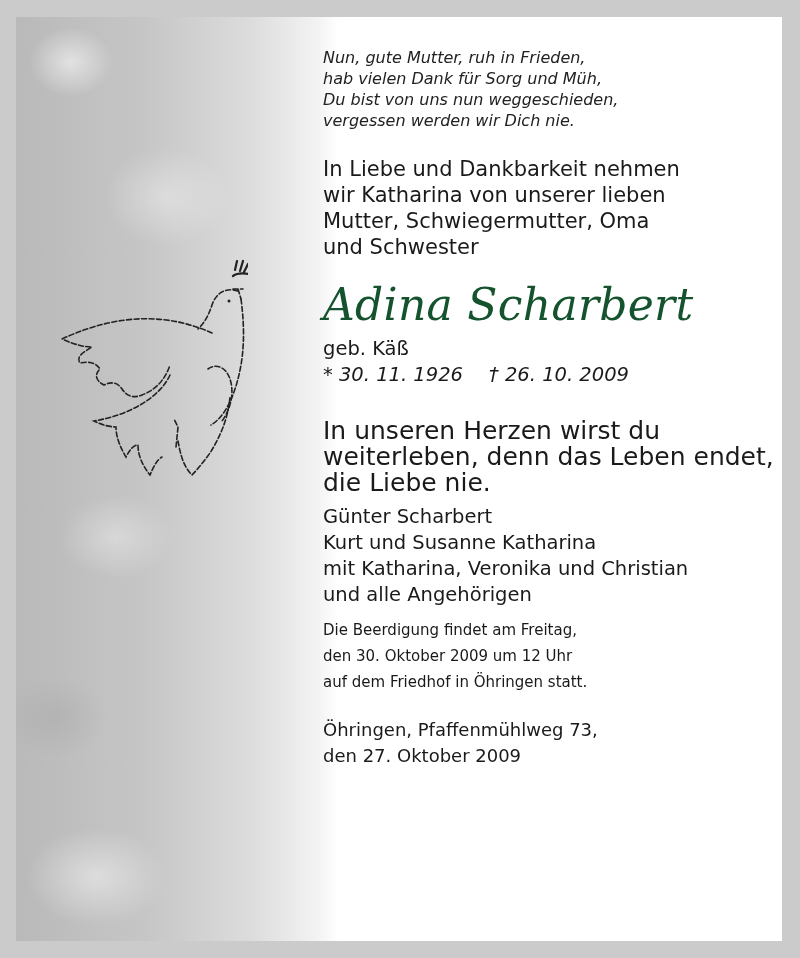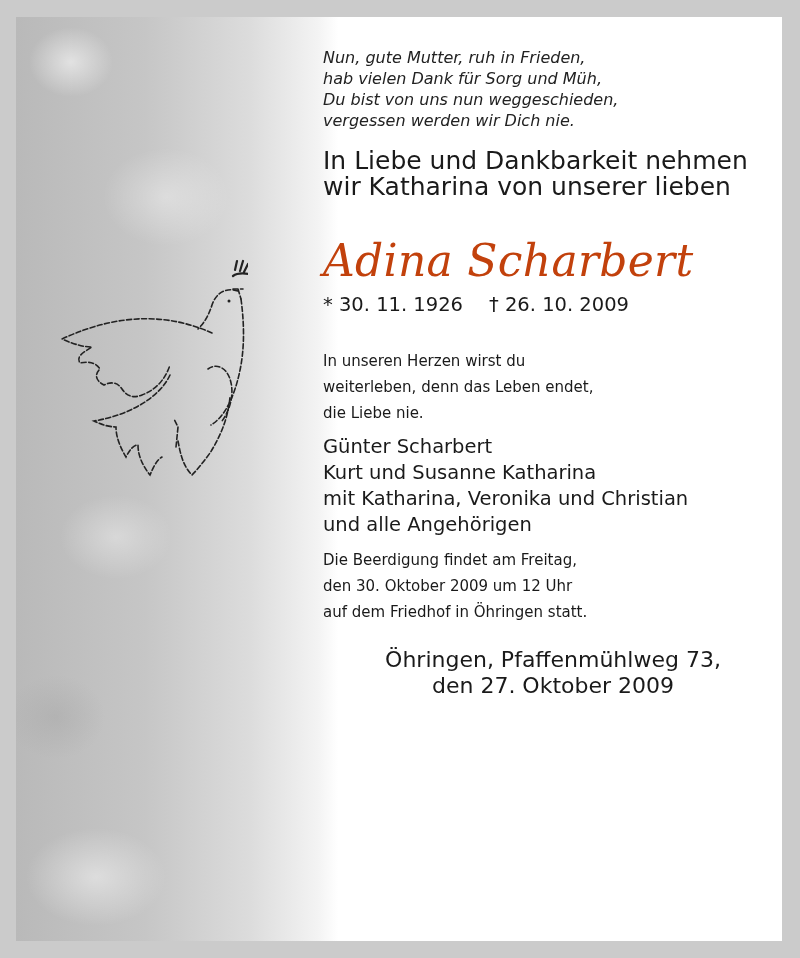--- a/index.html
+++ b/index.html
@@ -42,51 +42,51 @@
     }
     .poem {
       font-style: italic;
       font-size: 16px;
       line-height: 21px;
       color: #222;
       margin: 0;
     }
     .poem div { white-space: nowrap; }
     .intro {
-      margin-top: 17px;
-      font-size: 25px;
+      margin-top: 25px;
+      font-size: 21px;
       line-height: 26px;
     }
     .intro div, .body div { white-space: nowrap; }
     .name {
-      margin-top: 36px;
+      margin-top: 20px;
       font-family: "DejaVu Serif", serif;
       font-style: italic;
       font-size: 44px;
       line-height: 50px;
-      color: #c2410c;
+      color: #14532d;
       letter-spacing: 0.3px;
       white-space: nowrap;
     }
     .born-as {
       margin-top: 6px;
       font-size: 19.5px;
       line-height: 26px;
     }
     .dates {
-      margin-top: 6px;
       font-size: 19.5px;
       line-height: 26px;
       white-space: nowrap;
+      font-style: italic;
     }
     .dates span.gap { display: inline-block; width: 26px; }
-    .quote { margin-top: 30px; font-size: 15px; line-height: 26px; }
+    .quote { margin-top: 30px; font-size: 25px; line-height: 26px; }
     .family { margin-top: 8px; font-size: 19.5px; line-height: 26px; }
     .funeral { margin-top: 9px; font-size: 15px; line-height: 26px; }
-    .place { margin-top: 22px; font-size: 22px; line-height: 26px; text-align: center; }
+    .place { margin-top: 22px; font-size: 18px; line-height: 26px; }
   </style>
 </head>
 <body>
 
 <div class="card">
   <div class="sky"></div>
 
   <svg class="dove" viewBox="0 0 200 230" fill="none" stroke="#222" stroke-width="1.6" stroke-linecap="round" stroke-dasharray="5 2.5">
 
     <path d="M205 15 l2 -9 M210 16 l3 -10 M214 17 l4 -8 M203 21 c4 -3 10 -3 16 -2" stroke-dasharray="none" stroke-width="2.2" transform="translate(-18,0)"></path>
@@ -110,23 +110,26 @@
     <div class="poem">
       <div>Nun, gute Mutter, ruh in Frieden,</div>
       <div>hab vielen Dank für Sorg und Müh,</div>
       <div>Du bist von uns nun weggeschieden,</div>
       <div>vergessen werden wir Dich nie.</div>
     </div>
 
     <div class="intro">
       <div>In Liebe und Dankbarkeit nehmen</div>
       <div>wir Katharina von unserer lieben</div>
+      <div>Mutter, Schwiegermutter, Oma</div>
+      <div>und Schwester</div>
     </div>
 
     <div class="name">Adina Scharbert</div>
+    <div class="born-as">geb. Käß</div>
     <div class="dates">
       <span>* 30. 11. 1926</span><span class="gap"></span><span>† 26. 10. 2009</span>
     </div>
 
     <div class="quote body">
       <div>In unseren Herzen wirst du</div>
       <div>weiterleben, denn das Leben endet,</div>
       <div>die Liebe nie.</div>
     </div>
 

